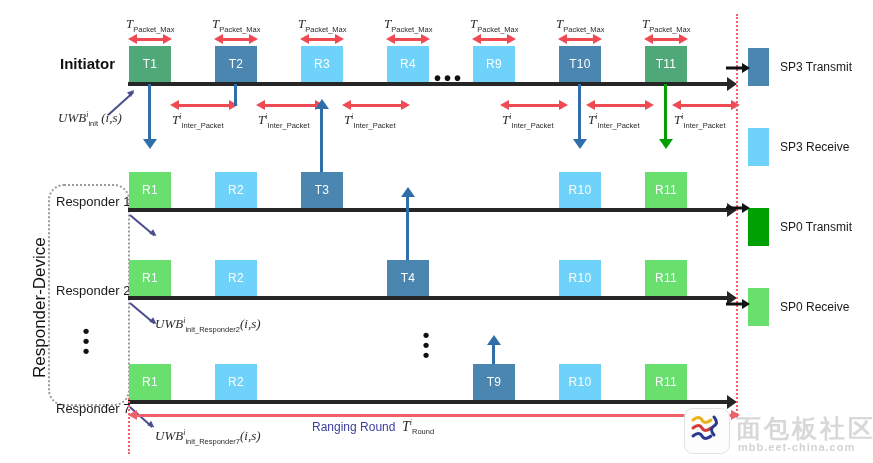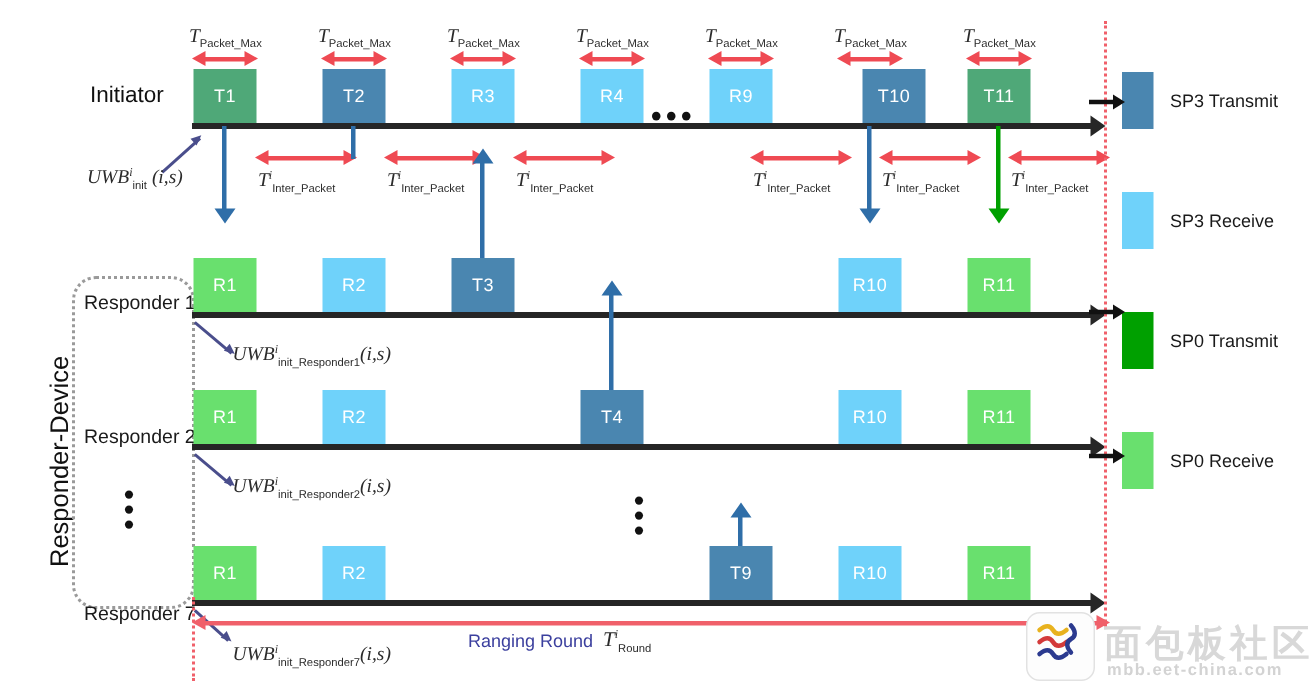--- a/index.html
+++ b/index.html
@@ -60,21 +60,21 @@
   .rbox{position:absolute;border:2px dotted #9a9a9a;border-radius:16px;}
   .rlabel{position:absolute;font-size:13px;color:#1a1a1a;}
   .vtitle{position:absolute;font-size:17px;color:#111;
      transform:rotate(-90deg);transform-origin:left top;white-space:nowrap;}
 
   
   .lgsw{position:absolute;width:21px;height:38px;}
   .lgtx{position:absolute;font-size:12px;color:#1a1a1a;white-space:nowrap;}
 
   
-  .plain{position:absolute;white-space:nowrap;}
+  .plain{position:absolute;white-space:nowrap;font-weight:bold;}
   .initiator{font-size:15px;color:#111;}
   .dots3{position:absolute;font-size:20px;letter-spacing:3px;color:#111;
      font-weight:bold;line-height:1;}
   .vdots{position:absolute;font-size:19px;line-height:10px;color:#111;
      font-weight:bold;text-align:center;}
 
   
   .rrbar{position:absolute;height:3px;background:#f0606a;}
   .rrbar::before{content:"";position:absolute;left:-8px;top:-4px;
      border-top:5.5px solid transparent;border-bottom:5.5px solid transparent;
@@ -119,21 +119,21 @@
   <div class="mlab" style="left:384px;top:16px;">T<sub>Packet_Max</sub></div>
   <div class="mlab" style="left:470px;top:16px;">T<sub>Packet_Max</sub></div>
   <div class="mlab" style="left:556px;top:16px;">T<sub>Packet_Max</sub></div>
   <div class="mlab" style="left:642px;top:16px;">T<sub>Packet_Max</sub></div>
 
   <div class="blk sp0tx" style="left:129px;top:46px;">T1</div>
   <div class="blk sp3tx" style="left:215px;top:46px;">T2</div>
   <div class="blk sp3rx" style="left:301px;top:46px;">R3</div>
   <div class="blk sp3rx" style="left:387px;top:46px;">R4</div>
   <div class="blk sp3rx" style="left:473px;top:46px;">R9</div>
-  <div class="blk sp3tx" style="left:559px;top:46px;margin-left:16px;">T10</div>
+  <div class="blk sp3tx" style="left:559px;top:46px;">T10</div>
   <div class="blk sp0tx" style="left:645px;top:46px;">T11</div>
 
   <div class="dots3" style="left:434px;top:68px;">•••</div>
 
   <div class="darrow" style="left:178px;top:104px;width:52px;"></div>
   <div class="darrow" style="left:264px;top:104px;width:52px;"></div>
   <div class="darrow" style="left:350px;top:104px;width:52px;"></div>
   <div class="darrow" style="left:508px;top:104px;width:52px;"></div>
   <div class="darrow" style="left:594px;top:104px;width:52px;"></div>
   <div class="darrow" style="left:680px;top:104px;width:52px;"></div>
@@ -162,21 +162,20 @@
   <div class="vdots" style="left:78px;top:326px;width:16px;">•<br>•<br>•</div>
 
   <div class="axis" style="left:128px;top:208px;width:600px;"></div>
   <div class="blk sp0rx" style="left:129px;top:172px;">R1</div>
   <div class="blk sp3rx" style="left:215px;top:172px;">R2</div>
   <div class="blk sp3tx" style="left:301px;top:172px;">T3</div>
   <div class="blk sp3rx" style="left:559px;top:172px;">R10</div>
   <div class="blk sp0rx" style="left:645px;top:172px;">R11</div>
   <div class="varrow up" style="left:320px;top:108px;height:64px;"></div>
   <div class="ptr" style="left:130px;top:214px;width:32px;transform:rotate(40deg);"></div>
-  <div class="mlab" style="left:155px;top:228px;">UWB<sup>i</sup><sub>init_Responder1</sub><span>(i,s)</span></div>
 
   <div class="axis" style="left:128px;top:296px;width:600px;"></div>
   <div class="blk sp0rx" style="left:129px;top:260px;">R1</div>
   <div class="blk sp3rx" style="left:215px;top:260px;">R2</div>
   <div class="blk sp3tx" style="left:387px;top:260px;">T4</div>
   <div class="blk sp3rx" style="left:559px;top:260px;">R10</div>
   <div class="blk sp0rx" style="left:645px;top:260px;">R11</div>
   <div class="varrow up" style="left:406px;top:196px;height:64px;"></div>
   <div class="ptr" style="left:130px;top:302px;width:32px;transform:rotate(40deg);"></div>
   <div class="mlab" style="left:155px;top:316px;">UWB<sup>i</sup><sub>init_Responder2</sub><span>(i,s)</span></div>

